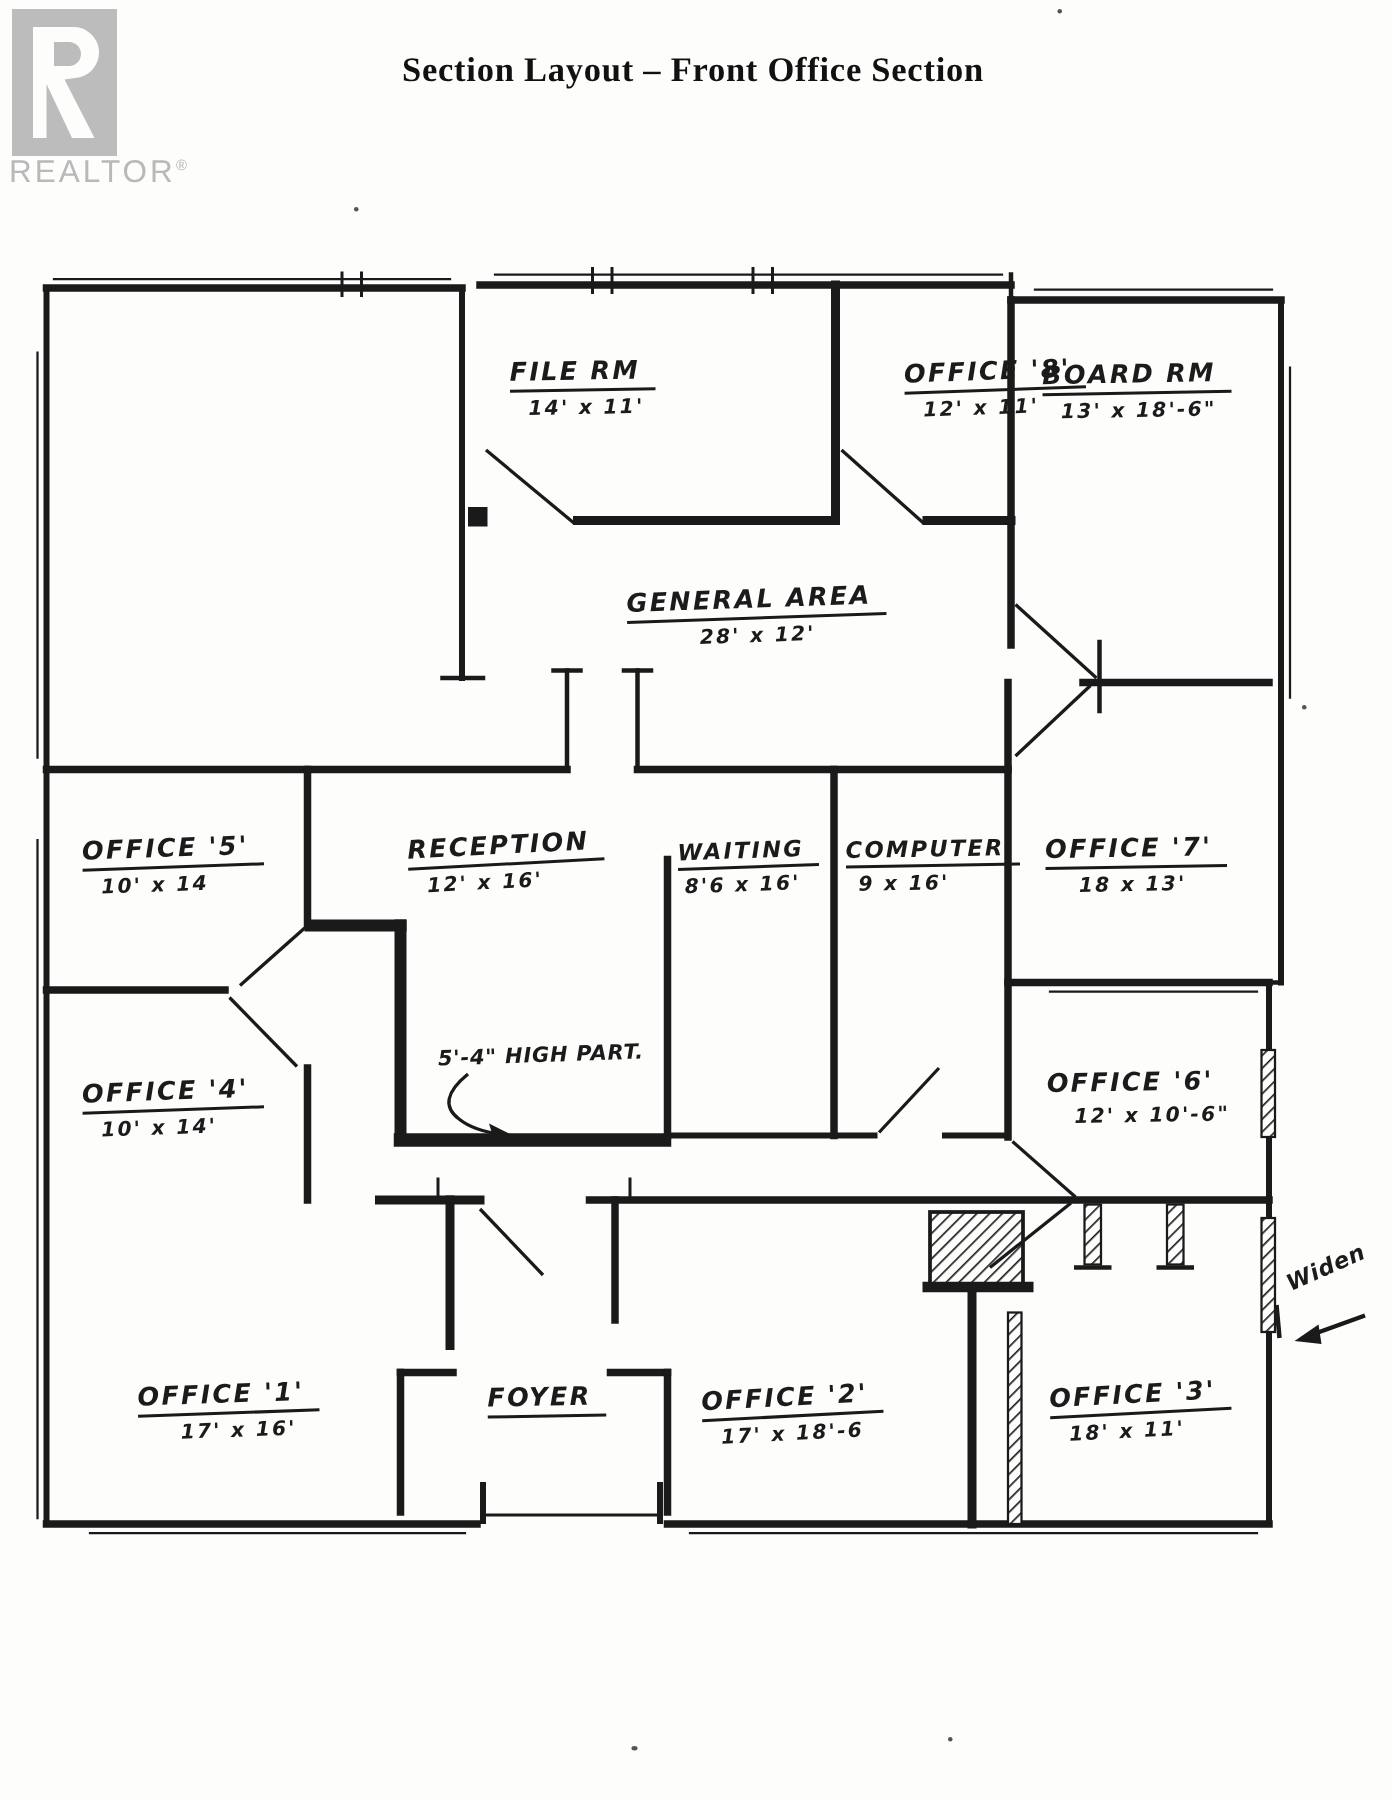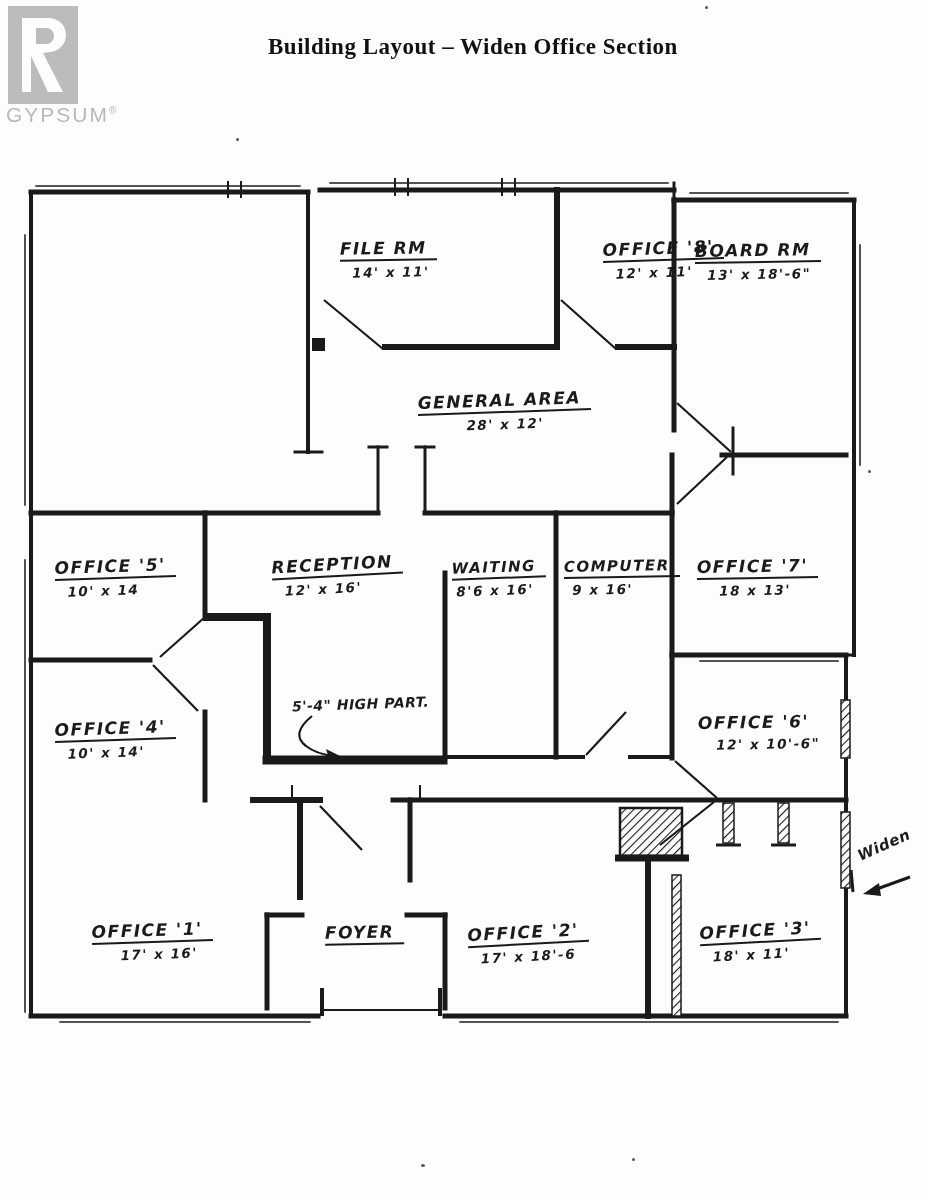--- a/index.html
+++ b/index.html
@@ -39,23 +39,23 @@
 </head>
 <body>
 
 <div id="page">
 
   <svg id="realtor-logo" width="70" height="98" viewBox="0 0 70 98">
     <rect x="0" y="0" width="70" height="98" fill="#bcbcbc"></rect>
     <path d="M14,12 h26 a17,17 0 0 1 2,34 l-7,1 20,39 h-15 l-17,-36 v36 h-9 z M28,22 v16 h10 a8,8 0 0 0 0,-16 z" fill="#fdfdfc"></path>
   </svg>
   <div id="realtor-word">
-    <span>GYPSUM</span><sup>®</sup>
-  </div>
-  <div id="doc-title">Building Layout – Widen Office Section</div>
+    <span>REALTOR</span><sup>®</sup>
+  </div>
+  <div id="doc-title">Section Layout – Front Office Section</div>
 
   <svg id="plan-svg" width="928" height="1200" viewBox="0 0 928 1200">
     <defs>
       <pattern id="hatch" width="6" height="6" patternUnits="userSpaceOnUse" patternTransform="rotate(45)">
         <rect width="6" height="6" fill="#fdfdfc"></rect>
         <line x1="0" y1="0" x2="0" y2="6" stroke="#1a1a1a" stroke-width="2.2"></line>
       </pattern>
     </defs>
 
     <g stroke="#1a1a1a" stroke-linecap="square">

